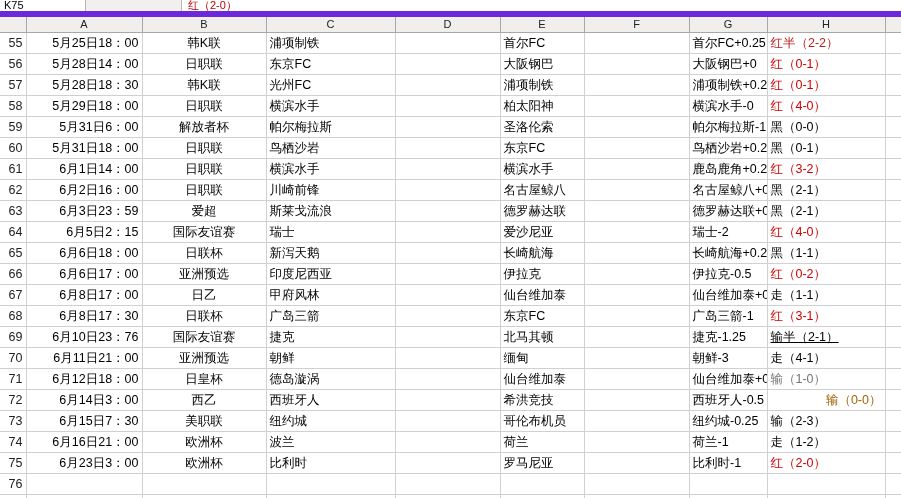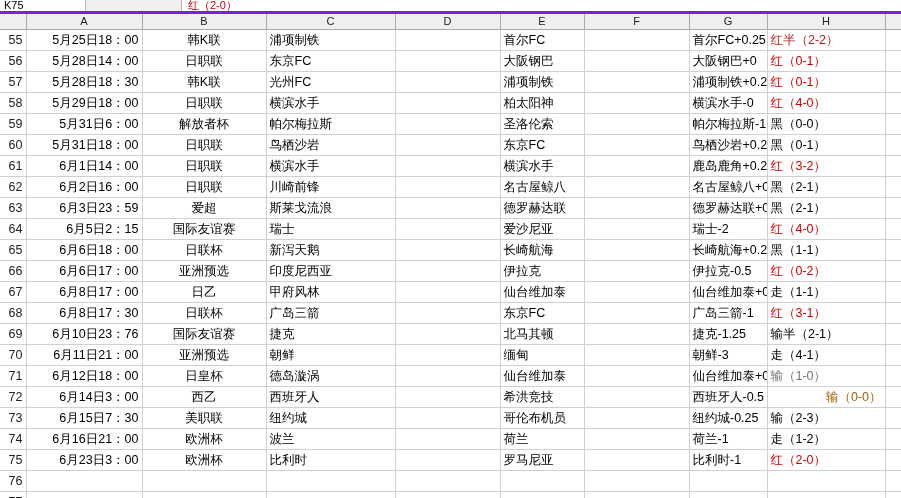--- a/index.html
+++ b/index.html
@@ -21,21 +21,21 @@
     position: relative;
     background: #ffffff;
   }
 
   
   .formula-bar {
     height: 11px;
     display: flex;
     align-items: center;
     background: #f1f0ee;
-    border-bottom: 3px solid #6d28d9;
+    border-bottom: 6px solid #6d28d9;
     overflow: hidden;
   }
   .fb-namebox {
     width: 86px;
     height: 11px;
     line-height: 11px;
     background: #ffffff;
     border-right: 1px solid #b6b6b6;
     font-size: 11px;
     padding-left: 4px;
@@ -349,21 +349,21 @@
           </tr>
           <tr>
             <td class="rowhead">69</td>
             <td class="date">6月10日23：76</td>
             <td class="center">国际友谊赛</td>
             <td class="left">捷克</td>
             <td class=""></td>
             <td class="left">北马其顿</td>
             <td class=""></td>
             <td class="left">捷克-1.25</td>
-            <td class="result" style="color: rgb(0, 0, 0);">输半（2-1）</td>
+            <td class="result" style="color: rgb(0, 0, 0); text-decoration: underline;">输半（2-1）</td>
             <td class=""></td>
           </tr>
           <tr>
             <td class="rowhead">70</td>
             <td class="date">6月11日21：00</td>
             <td class="center">亚洲预选</td>
             <td class="left">朝鲜</td>
             <td class=""></td>
             <td class="left">缅甸</td>
             <td class=""></td>

